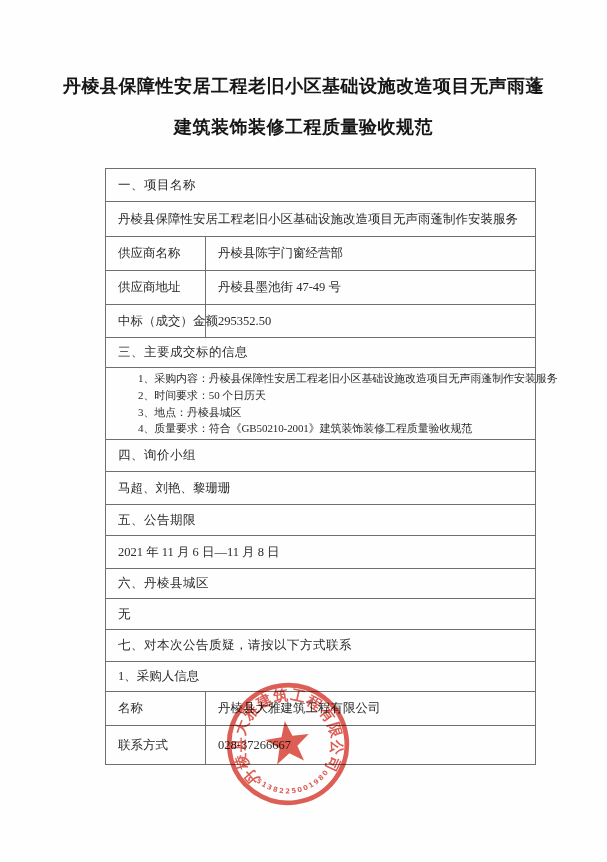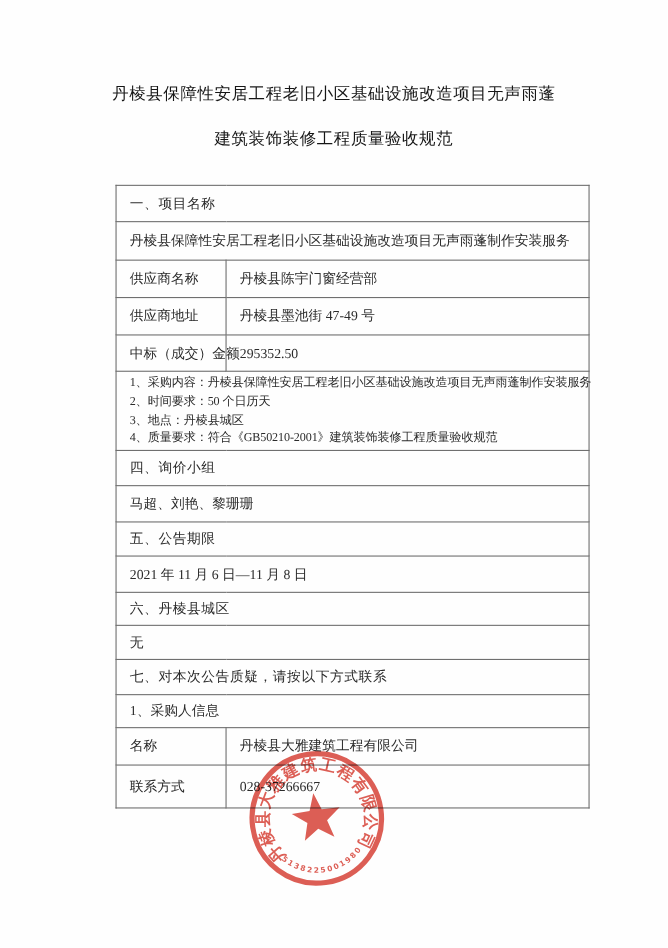--- a/index.html
+++ b/index.html
@@ -11,22 +11,22 @@
     overflow: hidden;
     font-family: "Liberation Serif", "DejaVu Serif", serif;
     color: #2b2b2b;
   }
   .title-block {
     position: absolute;
     top: 66px;
     left: 0;
     width: 100%;
     text-align: center;
-    font-weight: 400;
-    font-size: 15px;
+    font-weight: 700;
+    font-size: 18px;
     color: #161616;
   }
   .title-block .tline { line-height: 41px; letter-spacing: 0.5px; }
 
   table.doc {
     position: absolute;
     left: 105px;
     top: 168px;
     width: 430px;
     border-collapse: collapse;
@@ -40,21 +40,21 @@
     color: #2b2b2b;
     vertical-align: middle;
     padding: 0 12px;
     white-space: nowrap;
     overflow: visible;
   }
   td.sec { letter-spacing: 0.5px; }
   td.lbl { padding: 0 2px 0 9px; font-size: 12px; }
   td.val { padding: 0 12px; }
   td.lines { padding: 3px 6px; }
-  td.lines .ln { font-size: 11px; line-height: 16.8px; white-space: nowrap; letter-spacing: -0.1px; }
+  td.lines .ln { font-size: 11px; line-height: 16.8px; white-space: nowrap; letter-spacing: -0.1px; margin-left: 20px; }
 
   .seal {
     position: absolute;
     left: 204px;
     top: 660px;
     width: 168px;
     height: 168px;
     transform: rotate(-8deg);
     opacity: 0.82;
     mix-blend-mode: multiply;
@@ -105,20 +105,23 @@
         <td class="val">丹棱县陈宇门窗经营部</td>
       </tr>
       <tr style="height:34px">
         <td class="lbl">供应商地址</td>
         <td class="val">丹棱县墨池街 47-49 号</td>
       </tr>
       <tr style="height:33px">
         <td class="lbl">中标（成交）金额</td>
         <td class="val">295352.50</td>
       </tr>
+      <tr style="height:30px">
+        <td class="sec" colspan="2">三、主要成交标的信息</td>
+      </tr>
       <tr style="height:72px">
         <td class="lines" colspan="2">
           <div class="ln">1、采购内容：丹棱县保障性安居工程老旧小区基础设施改造项目无声雨蓬制作安装服务</div>
           <div class="ln">2、时间要求：50 个日历天</div>
           <div class="ln">3、地点：丹棱县城区</div>
           <div class="ln">4、质量要求：符合《GB50210-2001》建筑装饰装修工程质量验收规范</div>
         </td>
       </tr>
       <tr style="height:32px">
         <td class="sec" colspan="2">四、询价小组</td>

